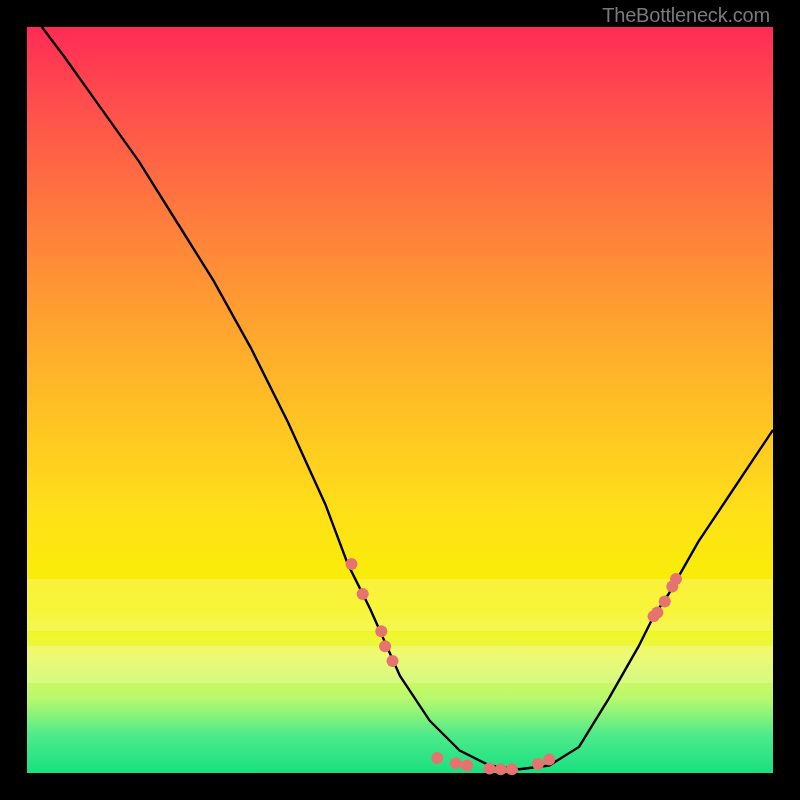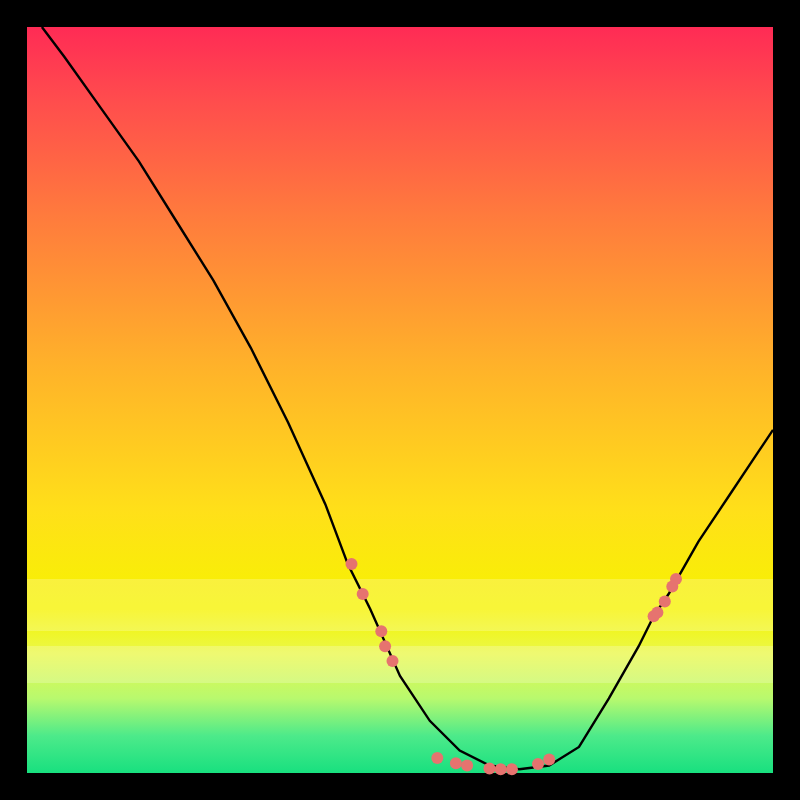--- a/index.html
+++ b/index.html
@@ -87,13 +87,14 @@
         <circle cx="511.0" cy="737.0" r="6" fill="#e6736f"></circle>
         <circle cx="522.2" cy="732.6" r="6" fill="#e6736f"></circle>
         <circle cx="626.6" cy="589.3" r="6" fill="#e6736f"></circle>
         <circle cx="637.8" cy="574.4" r="6" fill="#e6736f"></circle>
         <circle cx="645.3" cy="559.5" r="6" fill="#e6736f"></circle>
         <circle cx="649.0" cy="552.0" r="6" fill="#e6736f"></circle>
         <circle cx="630.4" cy="585.6" r="6" fill="#e6736f"></circle>
       </g>
   </svg>
 
+  <div class="attribution">TheBottleneck.com</div>
 </div>
 
 </body></html>

